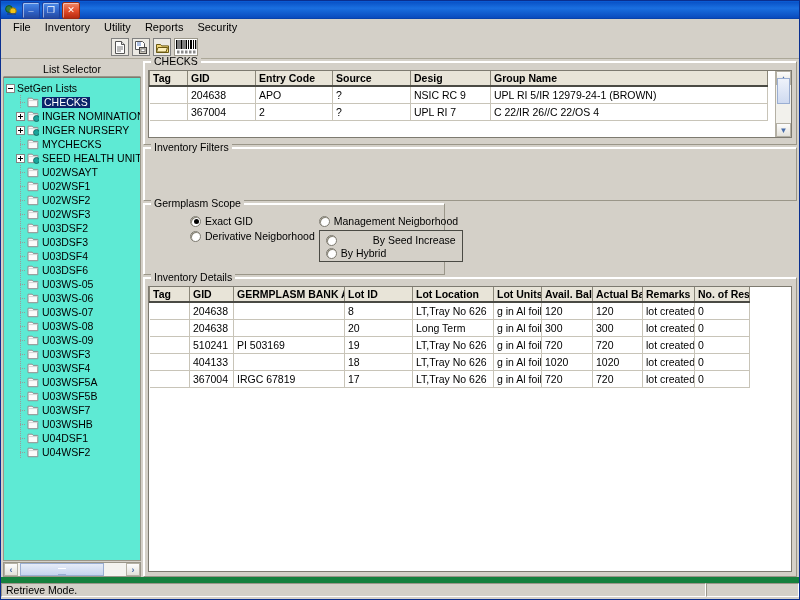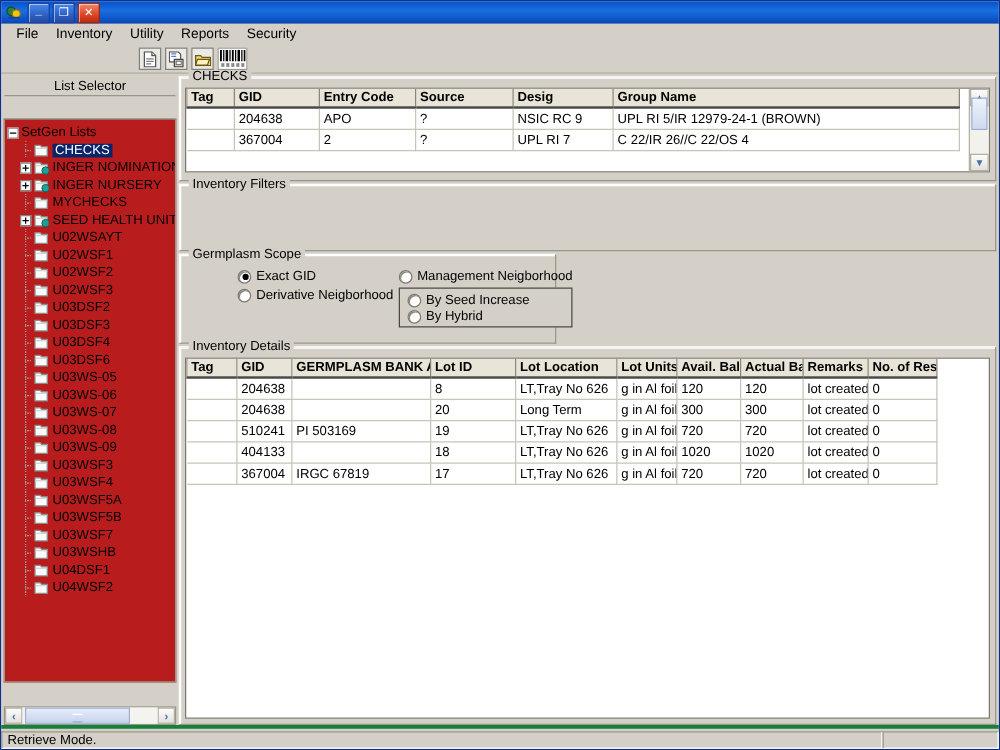--- a/index.html
+++ b/index.html
@@ -76,31 +76,30 @@
   .tbtn.flat{border-color:#9a9689;}
 
   
   .content{flex:1 1 auto;display:flex;min-height:0;background:#d4d0c8;padding:2px 2px 0 2px;box-sizing:border-box;}
 
   
   .left{
     width:138px;flex:0 0 138px;
     display:flex;flex-direction:column;
     margin-right:2px;
-    gap:18px;
   }
   .lhdr{
     height:14px;flex:0 0 14px;
     background:#d4d0c8;
     display:flex;align-items:center;justify-content:center;
     font-size:10.5px;color:#000;
     border:1px solid #d4d0c8;border-bottom:1px solid #9a9689;
   }
   .treebox{
-    flex:1 1 auto;background:#b91c1c;
+    flex:1 1 auto;background:#5eead4;
     border:1px solid #9a9689;border-top-color:#7d7a70;
     overflow:hidden;position:relative;
     box-sizing:border-box;
   }
   .tree{padding:3px 0 0 2px;}
   .row{display:flex;align-items:center;height:14px;white-space:nowrap;}
   .exp{
     width:9px;height:9px;flex:0 0 9px;
     border:1px solid #848484;background:#fff;
     margin-right:2px;position:relative;box-sizing:border-box;
@@ -225,22 +224,22 @@
   }
   .radio.on::after{content:"";position:absolute;left:2.5px;top:2.5px;width:5px;height:5px;border-radius:50%;background:#000;}
   .rtxt{font-size:10.5px;color:#000;white-space:nowrap;}
   .subbox{border:1px solid #4a4a44;padding:3px 6px 2px 6px;background:#d4d0c8;}
 
   .dim{color:#9b978c;}
 
   
   .statusbar{
     height:16px;flex:0 0 16px;
-    background:#d4d0c8;display:flex;align-items:flex-end;
-    border-top:3px solid #15803d;
+    background:#d4d0c8;display:flex;align-items:flex-start;
+    border-top:6px solid #15803d;
   }
   .scell{
     height:14px;display:flex;align-items:center;padding:0 4px;
     border:1px solid #9a9689;border-top-color:#9a9689;border-left-color:#9a9689;
     border-right-color:#fff;border-bottom-color:#fff;
     font-size:10.5px;color:#000;box-sizing:border-box;
   }
 </style>
 </head>
 <body>
@@ -676,21 +675,21 @@
                 <span class="radio"></span>
                 <span class="rtxt">Derivative Neigborhood</span>
               </div>
             </div>
             <div style="flex:1 1 auto;padding-top:2px;padding-left:4px;">
               <div class="rline">
                 <span class="radio"></span>
                 <span class="rtxt">Management Neigborhood</span>
               </div>
               <div class="subbox">
-                <div class="rline" style="margin-bottom:1px;">
+                <div class="rline" style="margin-bottom:1px;gap:32px;">
                   <span class="radio"></span>
                   <span class="rtxt">By Seed Increase</span>
                 </div>
                 <div class="rline" style="margin-bottom:0;">
                   <span class="radio"></span>
                   <span class="rtxt">By Hybrid</span>
                 </div>
               </div>
             </div>
           </div>

